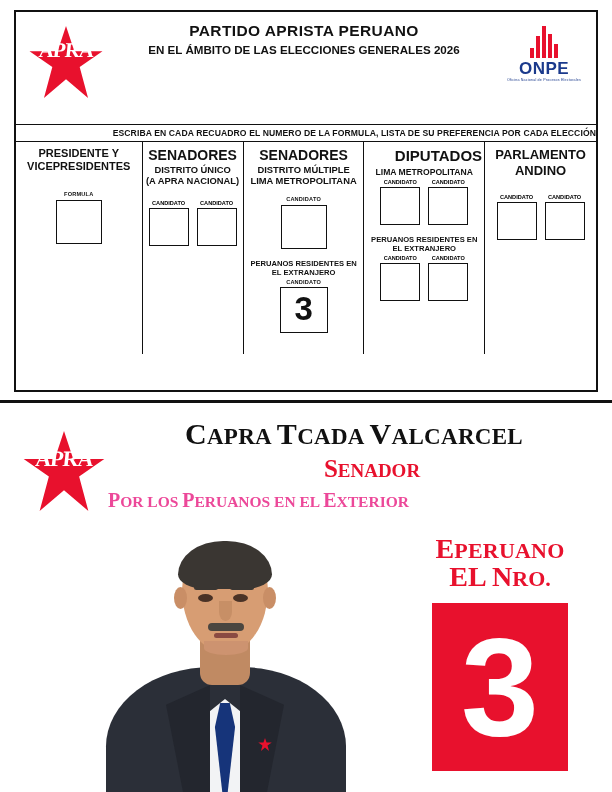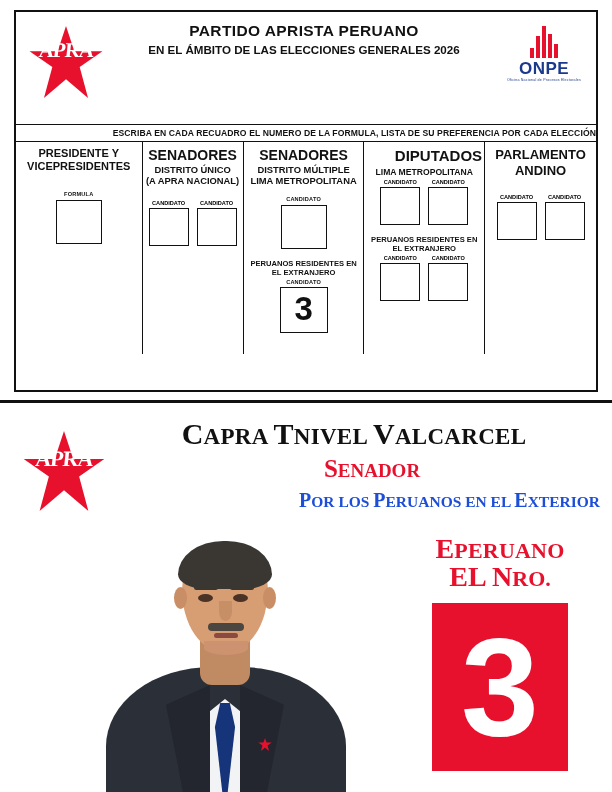--- a/index.html
+++ b/index.html
@@ -282,25 +282,25 @@
     font-family: "Liberation Serif", serif;
     font-weight: bold;
     font-size: 25px;
     color: #e8112d;
   }
   .p-role .sm { font-size: 19px; }
   .p-sub {
     position: absolute;
     left: 108px; top: 86px;
     width: 492px;
-    text-align: right;
+    text-align: left;
     font-family: "Liberation Serif", serif;
     font-weight: bold;
     font-size: 20px;
-    color: #1d4ed8;
+    color: #ec4899;
   }
   .p-sub .sm { font-size: 15.5px; }
 
   
   .photo {
     position: absolute;
     left: 100px; top: 108px;
     width: 252px; height: 284px;
   }
   .ph-suit {
@@ -565,21 +565,21 @@
 </div>
 
 <div class="poster">
 
   <div class="p-star">
     <div class="star-shape"></div>
     <div class="star-inner">APRA</div>
   </div>
 
   <div class="p-name">
-    <span>C</span><span class="sm">APRA </span><span>T</span><span class="sm">NIVEL </span><span>V</span><span class="sm">ALCARCEL</span>
+    <span>C</span><span class="sm">APRA </span><span>T</span><span class="sm">CADA </span><span>V</span><span class="sm">ALCARCEL</span>
   </div>
 
   <div class="p-role">
     <span>S</span><span class="sm">ENADOR</span>
   </div>
 
   <div class="p-sub">
     <span>P</span><span class="sm">OR LOS </span><span>P</span><span class="sm">ERUANOS EN EL </span><span>E</span><span class="sm">XTERIOR</span>
   </div>
 

